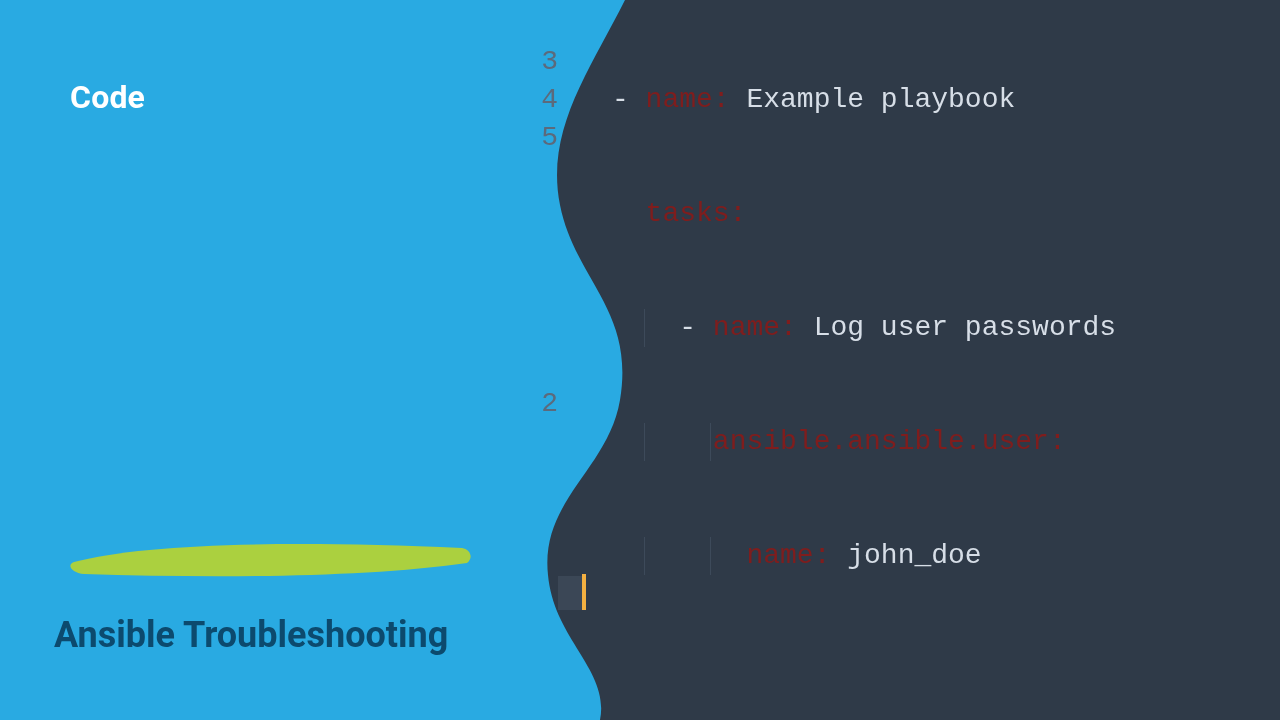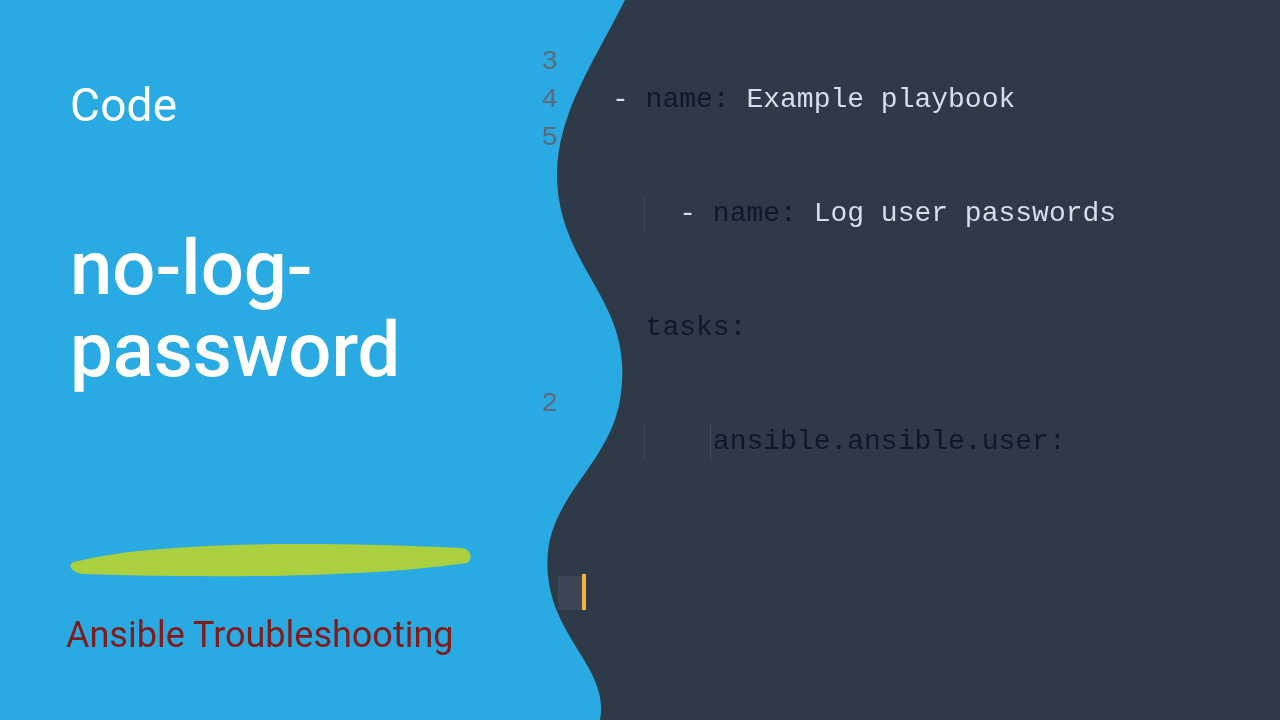--- a/index.html
+++ b/index.html
@@ -28,24 +28,24 @@
   .wave-svg {
     position: absolute;
     top: 0;
     left: 0;
     width: 1280px;
     height: 720px;
     pointer-events: none;
   }
   
   .left-col { position: absolute; left: 70px; top: 78px; color: #ffffff; }
-  .kicker { font-size: 46px; font-weight: 400; letter-spacing: .2px; }
+  .kicker { font-size: 32px; font-weight: 700; letter-spacing: .2px; }
   .title { font-size: 76px; font-weight: 500; line-height: 1.08; margin-top: 95px; }
   .underline-svg { position: absolute; left: 62px; top: 530px; }
-  .subtitle { position: absolute; left: 66px; top: 614px; color: #7f1d1d; font-size: 36px; font-weight: 400; }
+  .subtitle { position: absolute; left: 54px; top: 614px; color: #0c4a6e; font-size: 36px; font-weight: 700; }
   
   .gutter {
     position: absolute;
     top: 5px;
     left: 522px;
     width: 36px;
     font-family: "SFMono-Regular", Consolas, "Liberation Mono", Menlo, monospace;
     font-size: 28px;
     line-height: 38px;
     color: #5c6a7c;
@@ -74,21 +74,21 @@
     position: absolute;
     top: 5px;
     left: 612px;
     font-family: "SFMono-Regular", Consolas, "Liberation Mono", Menlo, monospace;
     font-size: 28px;
     line-height: 38px;
     white-space: pre;
     color: #d7dee7;
   }
   .code .row { height: 38px; position: relative; }
-  .tok-key { color: #0f172a; }     
+  .tok-key { color: #7f1d1d; }     
   .tok-dash { color: #d7dee7; }     
   .tok-plain { color: #d7dee7; }
 
   
   .guide {
     position: absolute;
     top: 0;
     width: 1px;
     height: 38px;
     background: #3d4a5a;
@@ -105,24 +105,20 @@
     <path d="M0,0 L625,0
              C 590,70  545,130  560,205
              C 575,280 635,310  620,400
              C 608,470 540,500  548,575
              C 554,640 610,670  600,720
              L0,720 Z" fill="#29aae2"></path>
   </svg>
 
   <div class="left-col">
     <div class="kicker">Code</div>
-    <div class="title">
-      <span>no-log-</span><br>
-      <span>password</span>
-    </div>
   </div>
 
   <svg class="underline-svg" width="420" height="55" viewBox="0 0 420 55">
     <path d="M12 32 C 80 14, 220 10, 400 18 C 408 19, 412 28, 405 33 C 300 48, 150 48, 22 44 C 10 43, 4 35, 12 32 Z" fill="#abd03f"></path>
   </svg>
 
   <div class="subtitle">Ansible Troubleshooting</div>
 
   <div class="gutter">
     <div></div>
@@ -139,23 +135,24 @@
     <div></div>
     <div></div>
     <div></div>
   </div>
 
   <div class="caret-block"></div>
   <div class="caret"></div>
 
   <div class="code">
     <div class="row"><span class="tok-dash">- </span><span class="tok-key">name:</span><span class="tok-plain"> Example playbook</span></div>
+    <div class="row">  <span class="tok-key">tasks:</span></div>
     <div class="row"><span class="guide" style="left:32px"></span>    <span class="tok-dash">- </span><span class="tok-key">name:</span><span class="tok-plain"> Log user passwords</span></div>
-    <div class="row">  <span class="tok-key">tasks:</span></div>
     <div class="row"><span class="guide" style="left:32px"></span><span class="guide" style="left:98px"></span>      <span class="tok-key">ansible.ansible.user:</span></div>
+    <div class="row"><span class="guide" style="left:32px"></span><span class="guide" style="left:98px"></span>        <span class="tok-key">name:</span><span class="tok-plain"> john_doe</span></div>
     
     
     
     
     
     
     
     
   </div>
 

